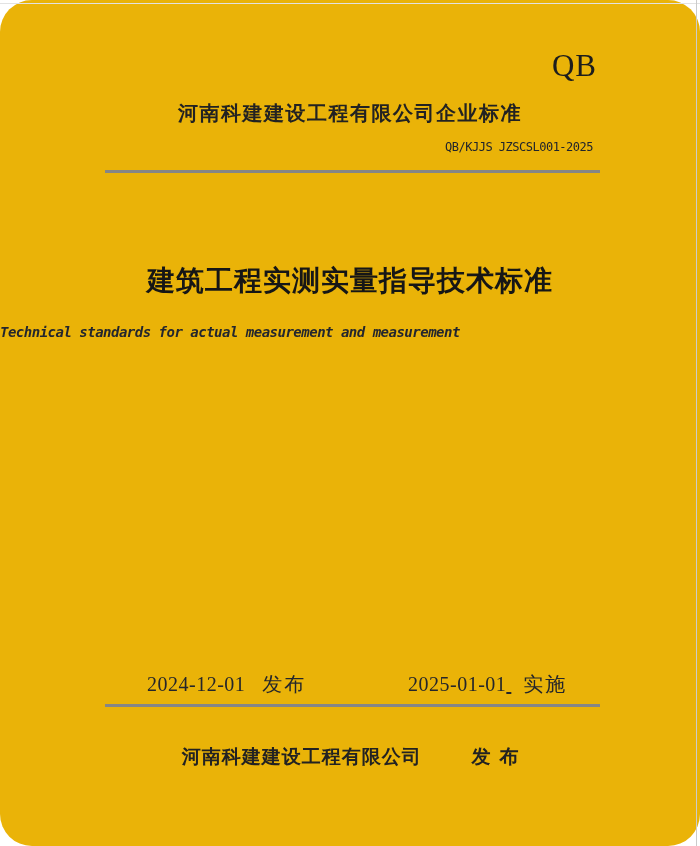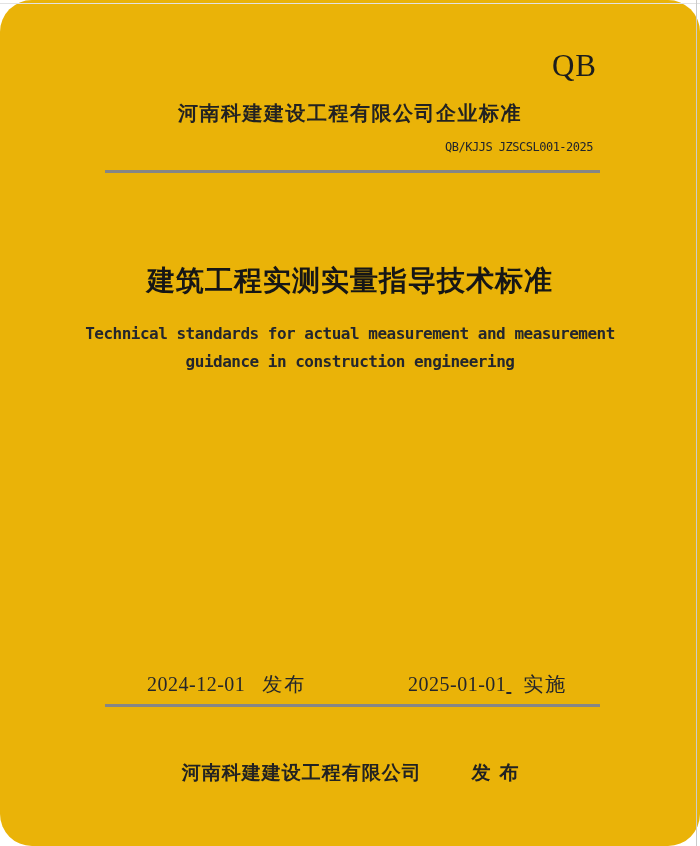--- a/index.html
+++ b/index.html
@@ -49,43 +49,43 @@
   .rule-top { top: 170px; }
   .rule-bottom { top: 704px; }
   .title-cn {
     position: absolute; top: 262px; left: 0; width: 100%;
     text-align: center;
     font-size: 28px; font-weight: 700; letter-spacing: 1px;
     color: #161616;
   }
   .title-en {
     position: absolute; left: 0; width: 100%;
-    text-align: center;
     font-family: "DejaVu Sans Mono", "Liberation Mono", monospace;
-    font-size: 16px; font-weight: 700; letter-spacing: -0.5px;
+    font-size: 14px; font-weight: 700; letter-spacing: -0.5px;
     color: #23262e;
     white-space: nowrap;
+    font-style: italic;
   }
   .title-en-1 { top: 324px; }
   .title-en-2 { top: 352px; }
   .dates-row {
     position: absolute; top: 671px; left: 0; width: 100%; height: 26px;
     font-size: 20px; color: #24262b; text-align: right;
   }
   .date-issue { position: absolute; left: 147px; top: 0; white-space: nowrap; }
   .date-implement { position: absolute; left: 408px; top: 0; white-space: nowrap; text-decoration: underline; }
   .date-value { display: inline-block; letter-spacing: 0.5px; }
   .date-label { display: inline-block; margin-left: 12px; letter-spacing: 2px; }
   .publisher-row {
     position: absolute; top: 744px; left: 0; width: 100%;
     text-align: center;
     font-size: 19px; font-weight: 600; color: #222222;
     white-space: nowrap;
   }
-  .publisher-name { display: inline-block; letter-spacing: 1px; margin-top: 16px; }
+  .publisher-name { display: inline-block; letter-spacing: 1px; }
   .publisher-label { display: inline-block; margin-left: 45px; letter-spacing: 9px; margin-right: -9px; }
 </style>
 </head>
 <body>
 
 <div class="page">
 
   <div class="page-edge-top"></div>
   <div class="page-edge-right"></div>
 
@@ -94,21 +94,20 @@
   <div class="org-header">河南科建建设工程有限公司企业标准</div>
 
   <div class="standard-number">QB/KJJS JZSCSL001-2025</div>
 
   <div class="rule rule-top"></div>
 
   <div class="title-cn">建筑工程实测实量指导技术标准</div>
 
   <div class="title-en title-en-1">Technical standards for actual measurement and measurement</div>
 
-  <div class="title-en title-en-2">guidance in construction engineering</div>
 
   <div class="dates-row">
     <span class="date-issue">
       <span class="date-value">2024-12-01</span>
       <span class="date-label">发布</span>
     </span>
     <span class="date-implement">
       <span class="date-value">2025-01-01</span>
       <span class="date-label">实施</span>
     </span>

